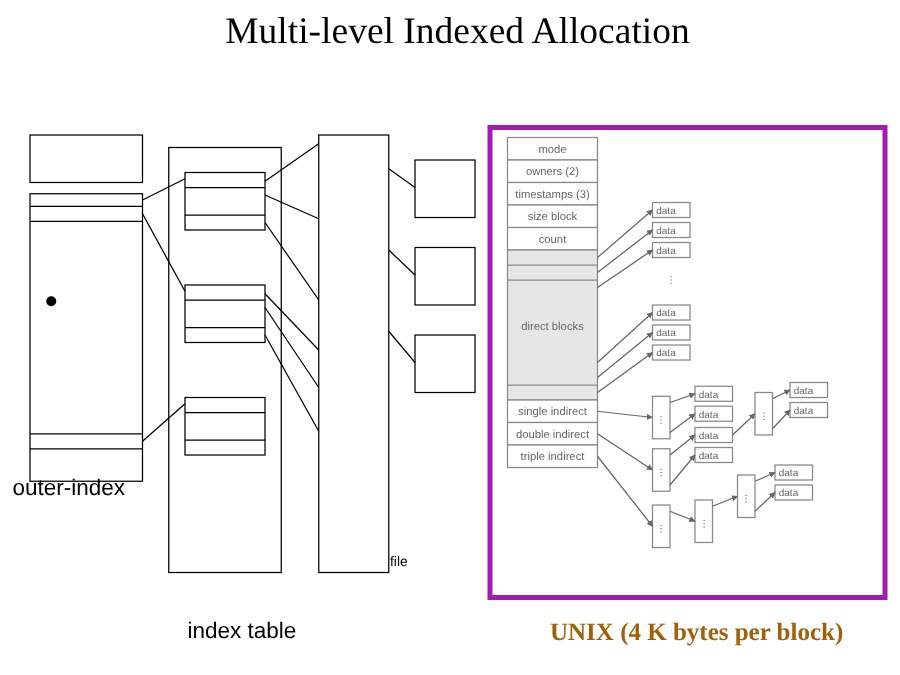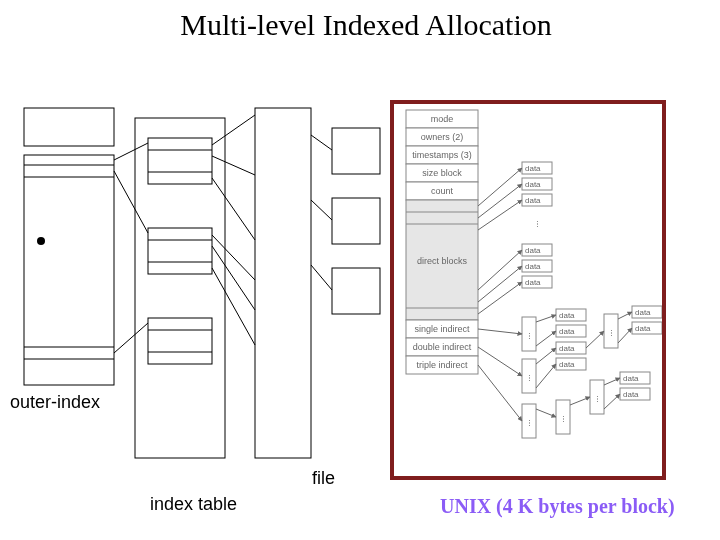--- a/index.html
+++ b/index.html
@@ -22,36 +22,36 @@
   }
   svg {
     position: absolute;
     top: 0;
     left: 0;
   }
   .label {
     position: absolute;
     font-family: Arial, Helvetica, sans-serif;
   }
-  .outer-index-label { left: 10px; top: 392px; font-size: 18px; }
+  .outer-index-label { left: 10px; top: 380px; font-size: 18px; }
   .index-table-label { left: 150px; top: 470px; font-size: 18px; margin-top: 24px; }
-  .file-label        { left: 312px; top: 468px; font-size: 18px; }
+  .file-label        { left: 312px; top: 444px; font-size: 11px; }
   .inode-label       { left: 560px; top: 116px; font-size: 20px; font-family: Georgia, serif; }
   .unix-label {
     left: 440px; top: 495px;
     font-size: 20px; font-weight: bold;
     font-family: Georgia, serif;
-    color: #8b5cf6;
+    color: #a16207;
   }
   
   .inode-panel {
     position: absolute;
     left: 390px; top: 100px;
-    width: 276px; height: 380px;
-    border: 4px solid #7f1d1d;
+    width: 320px; height: 380px;
+    border: 4px solid #a21caf;
     background: #fff;
     box-sizing: border-box;
     overflow: hidden;
   }
   .inode-svg {
     position: absolute;
     left: 0; top: 0;
   }
 </style>
 </head>

